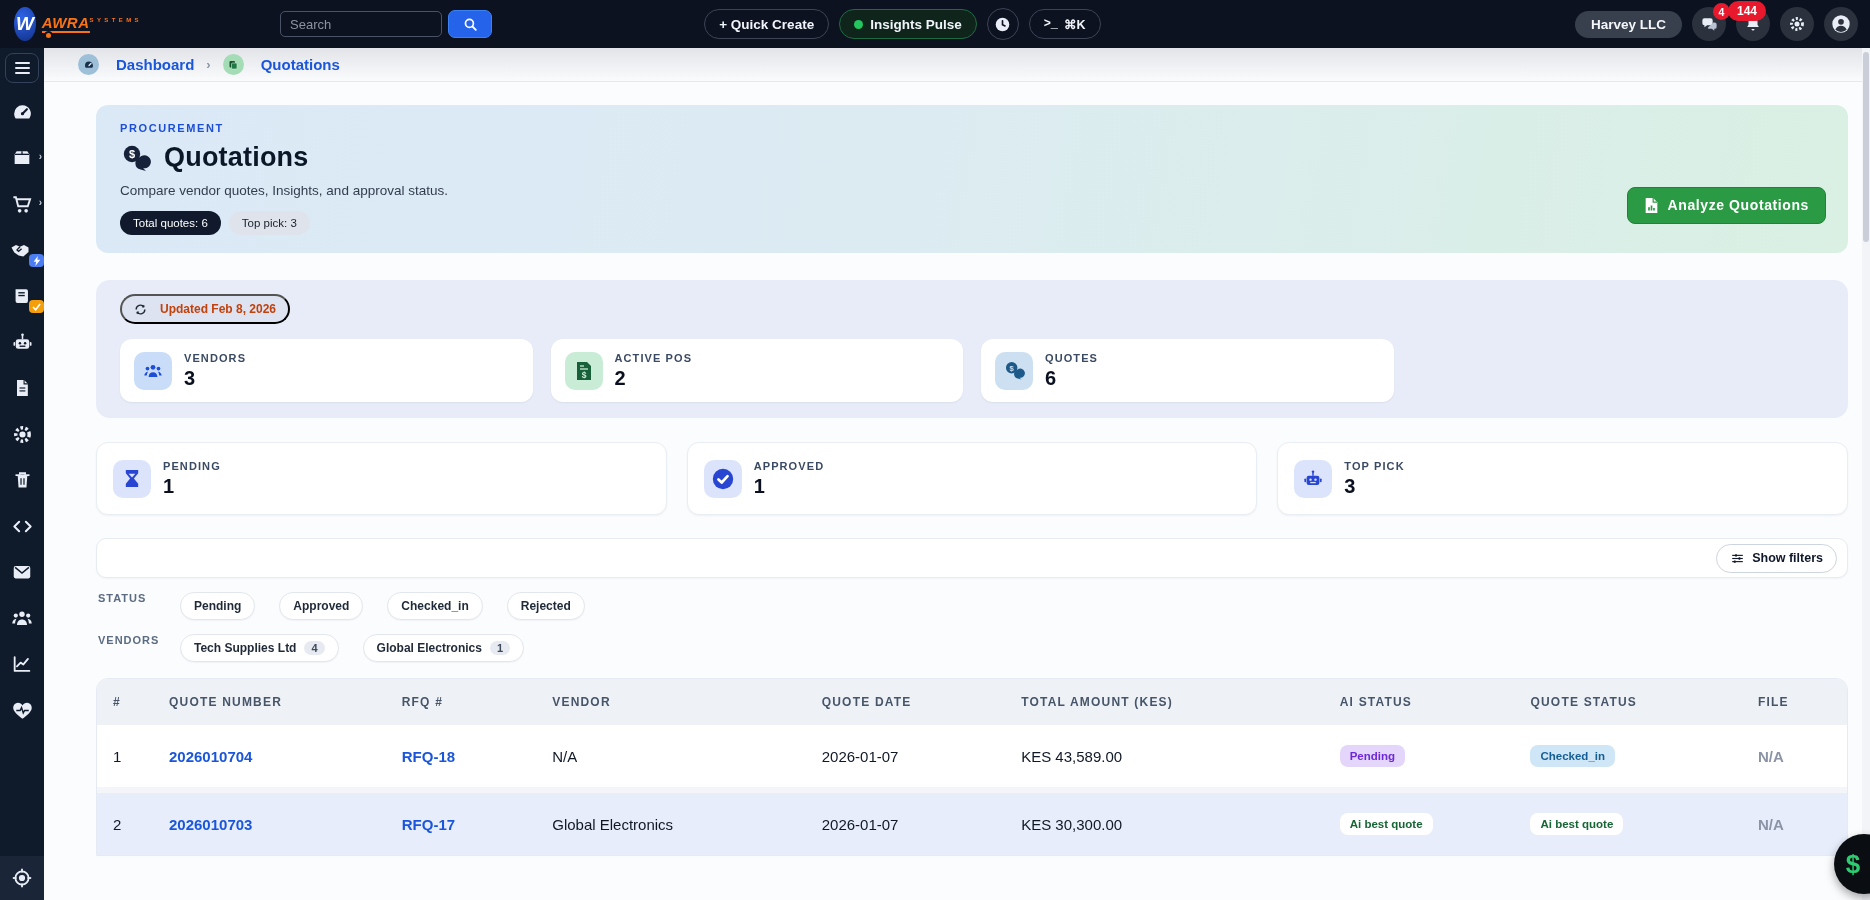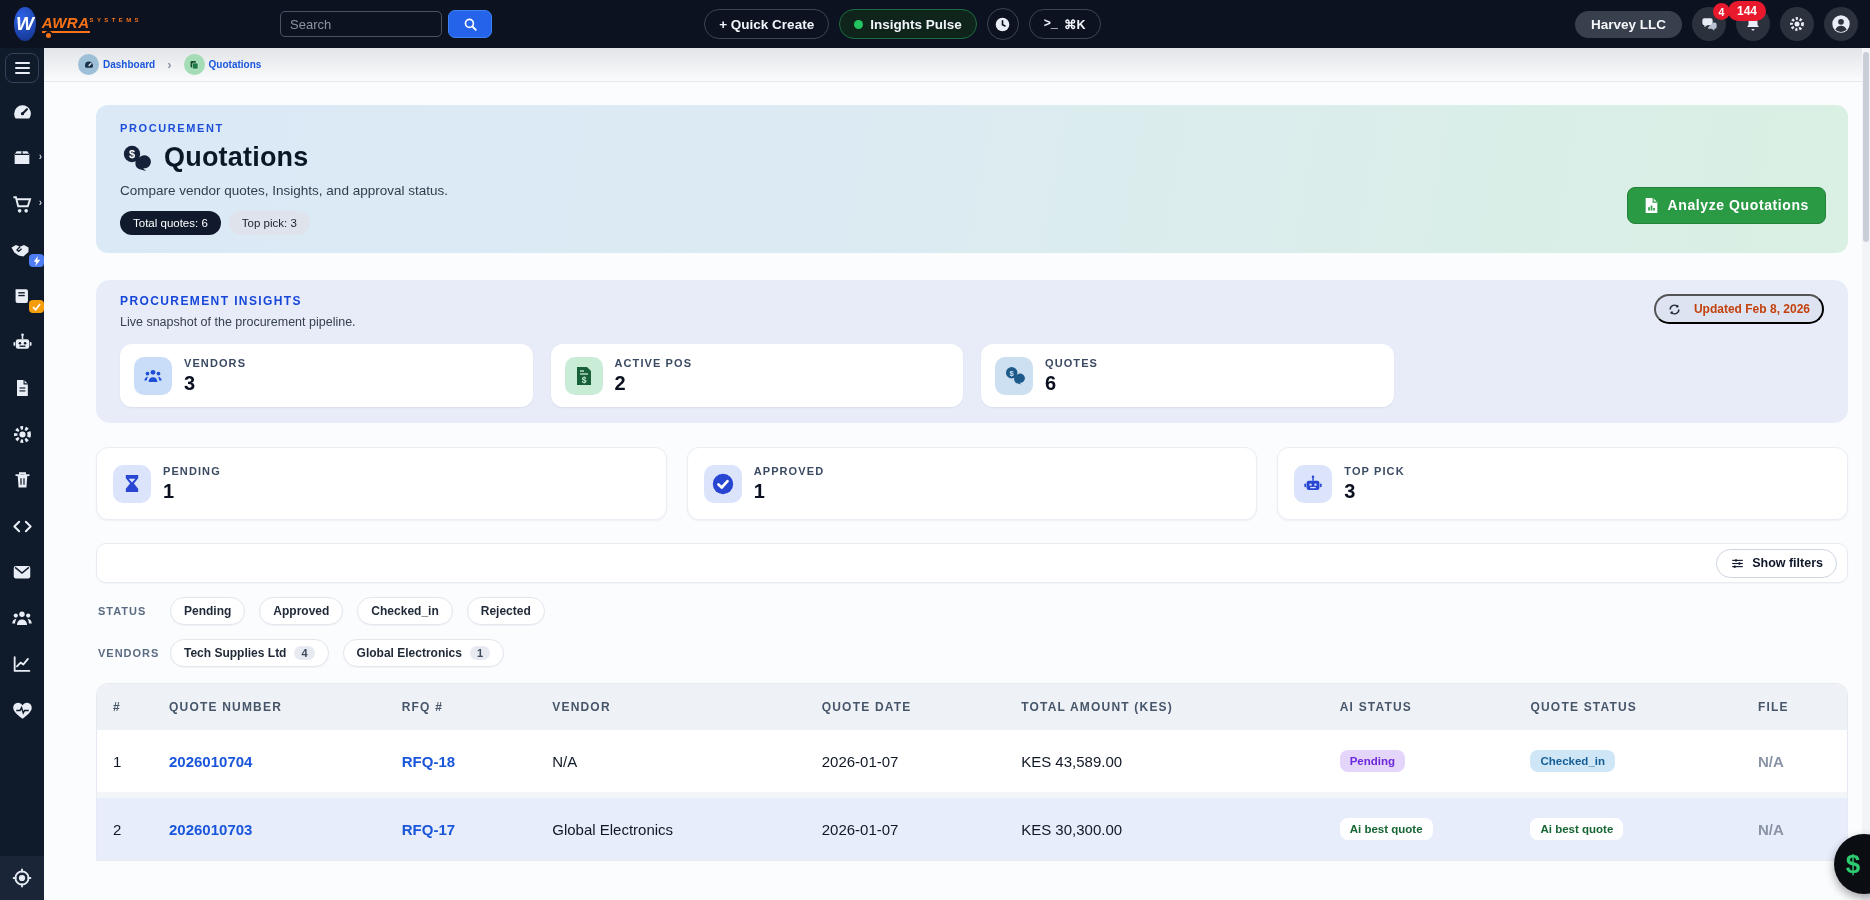--- a/index.html
+++ b/index.html
@@ -63,21 +63,21 @@
   .side-chevron { position:absolute; right:-2px; top:8px; color:#cdd5e1; font-size:10px; font-weight:bold; }
   .mini-badge { position:absolute; right:-4px; bottom:-2px; width:15px; height:13px;
     border-radius:4px; display:flex; align-items:center; justify-content:center; }
   .mini-badge.blue { background:#4d7df2; } .mini-badge.orange { background:#f59e0b; }
   .sidebar-bottom { margin-top:auto; width:44px; height:44px; background:#1a2638;
     display:flex; align-items:center; justify-content:center; cursor:pointer; }
 
   .content { flex:1; position:relative; overflow:hidden; }
   .breadcrumb-bar { height:34px; background:linear-gradient(#e2e4e9,#fafbfc);
     border-bottom:1px solid #e5e8ee; display:flex; align-items:center; padding-left:34px; gap:12px; }
-  .crumb { display:flex; align-items:center; gap:4px; color:#1a56db; font-size:10px;
+  .crumb { display:flex; align-items:center; gap:17px; color:#1a56db; font-size:15px;
     font-weight:600; cursor:pointer; }
   .crumb-icon { width:21px; height:21px; border-radius:50%; display:flex; align-items:center;
     justify-content:center; }
   .crumb-icon.blue { background:#9dc0d8; } .crumb-icon.green { background:#a4dcb6; }
   .crumb-sep { color:#8a94a4; font-size:13px; font-weight:bold; }
 
   .page { padding:23px 22px 0 52px; }
 
   
   .hero-card { position:relative; border-radius:12px; padding:17px 24px 18px;
@@ -113,21 +113,21 @@
   .status-grid { display:grid; grid-template-columns:repeat(3,1fr); gap:20px; margin-top:24px; }
   .status-card { background:#fff; border:1px solid #e9edf4; border-radius:12px; padding:14px 16px;
     display:flex; gap:12px; align-items:center; box-shadow:0 1px 2px rgba(15,23,42,.05); height:73px; }
 
   
   .filter-bar { margin-top:23px; background:#fff; border:1px solid #e7ebf2; border-radius:10px;
     height:40px; display:flex; align-items:center; justify-content:flex-end; padding:0 10px;
     box-shadow:0 1px 2px rgba(15,23,42,.04); }
   .show-filters { border:1px solid #cdd5e1; background:#fff; border-radius:999px; padding:6px 13px;
     font-size:12.5px; font-weight:bold; color:#0f172a; display:flex; align-items:center; gap:7px; cursor:pointer; }
-  .chip-row { display:flex; align-items:center; gap:14px; margin-top:14px; padding-left:2px; }
+  .chip-row { display:flex; gap:24px; margin-top:14px; padding-left:2px; }
   .chip-row-label { font-size:11px; font-weight:bold; letter-spacing:1px; color:#5b6b82; width:58px; }
   .chip { background:#fff; border:1px solid #e2e7ee; border-radius:999px; padding:6px 13px;
     font-size:12px; font-weight:bold; color:#1f2937; display:flex; align-items:center; gap:8px;
     box-shadow:0 1px 1px rgba(15,23,42,.04); cursor:pointer; white-space:nowrap; }
   .chip-count { background:#e7ebf1; border-radius:999px; font-size:11px; font-weight:bold;
     color:#3e4a5c; padding:1px 7px; }
 
   
   .table-card { margin-top:16px; background:#fff; border:1px solid #e6eaf2;
     border-radius:12px 12px 0 0; overflow:hidden; }
@@ -475,24 +475,20 @@
                 <rect x="8" y="10" width="2" height="6" fill="#2b9a44"></rect>
                 <rect x="11" y="13" width="2" height="3" fill="#2b9a44"></rect>
               </svg>
           </span>
           <span>Analyze Quotations</span>
         </button>
       </section>
 
       <section class="insights-panel">
         <div class="insights-head">
-          <div>
-            <div class="insights-title">PROCUREMENT INSIGHTS</div>
-            <div class="insights-sub">Live snapshot of the procurement pipeline.</div>
-          </div>
           <button class="updated-pill">
             <span>
               <svg width="13" height="13" viewBox="0 0 24 24" fill="none" stroke="#1f2937" stroke-width="2.6">
                   <path d="M20 12a8 8 0 0 1-14.4 4.8M4 12a8 8 0 0 1 14.4-4.8"></path>
                   <polyline points="18.2,3.6 18.6,7.6 14.6,7.4" fill="#1f2937" stroke-width="1.4"></polyline>
                   <polyline points="5.8,20.4 5.4,16.4 9.4,16.6" fill="#1f2937" stroke-width="1.4"></polyline>
                 </svg>
             </span>
             <span>Updated Feb 8, 2026</span>
           </button>

